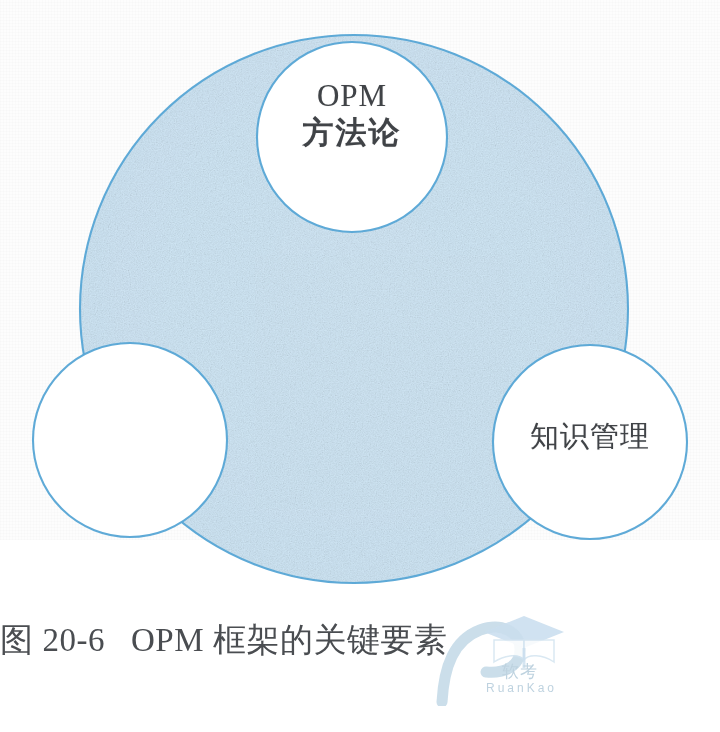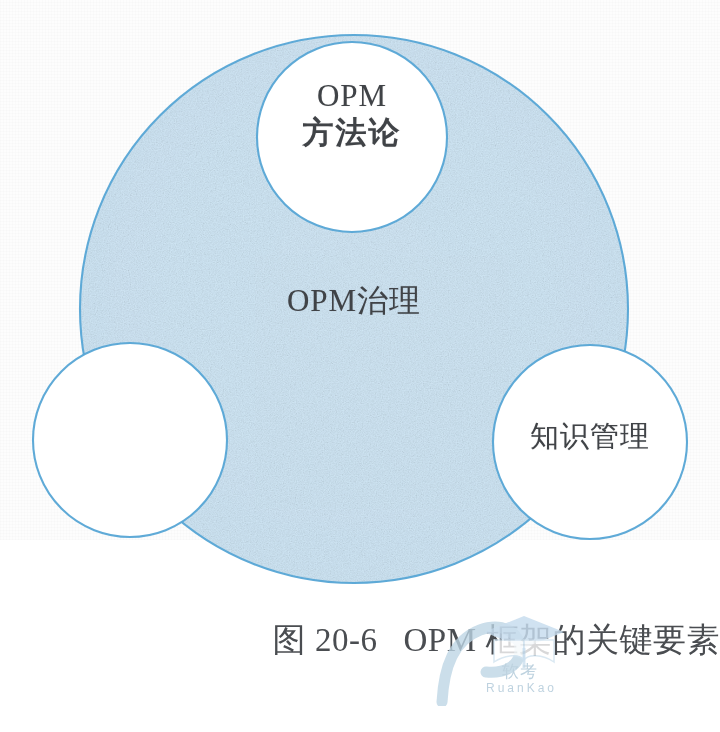--- a/index.html
+++ b/index.html
@@ -93,21 +93,21 @@
     letter-spacing: 1px;
     text-align: center;
   }
 
   
   #caption {
     position: absolute;
     left: 0;
     top: 618px;
     width: 720px;
-    text-align: right;
+    text-align: left;
     font-family: "Liberation Serif", "DejaVu Serif", serif;
     font-size: 33px;
     color: #4a4d51;
     letter-spacing: 0.5px;
     white-space: nowrap;
     user-select: none;
   }
   #caption .cap-gap { display: inline-block; width: 26px; }
   #caption .cap-sp  { display: inline-block; width: 9px; }
 
@@ -206,21 +206,20 @@
         <circle cx="590" cy="442" r="97" fill="#ffffff"></circle>
         <circle cx="590" cy="442" r="97" fill="none" stroke="#56a5d5" stroke-width="2.1" opacity="0.95"></circle>
       </g>
     </svg>
 
     <div class="lbl" id="label-top">
       <span class="line-en">OPM</span>
       <span class="line-cn">方法论</span>
     </div>
 
-    <div class="lbl" id="label-center">OPM治理</div>
 
 
     <div class="lbl" id="label-right">知识管理</div>
   </div>
 
   <div id="caption"><span>图</span><span class="cap-sp"></span><span>20-6</span><span class="cap-gap"></span><span>OPM</span><span class="cap-sp"></span><span>框架的关键要素</span></div>
 
 
   <div id="watermark">
     <svg width="200" height="96" viewBox="0 0 200 96" xmlns="http://www.w3.org/2000/svg">

